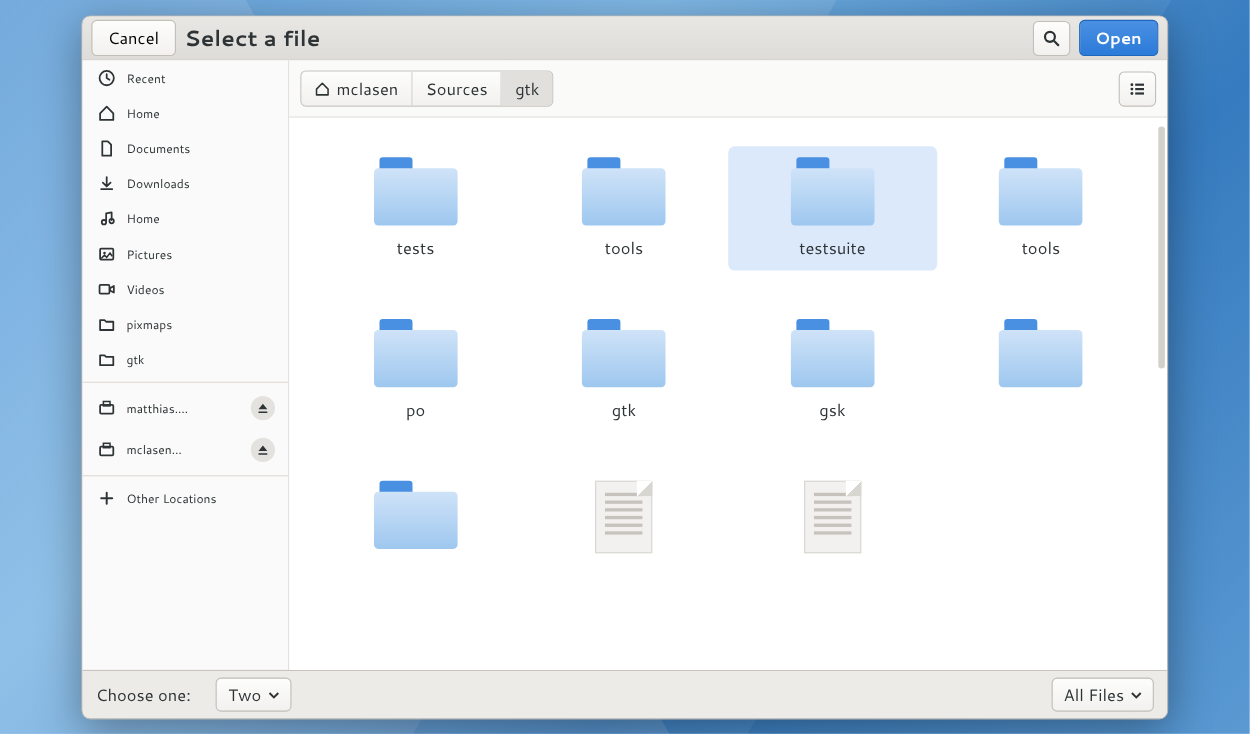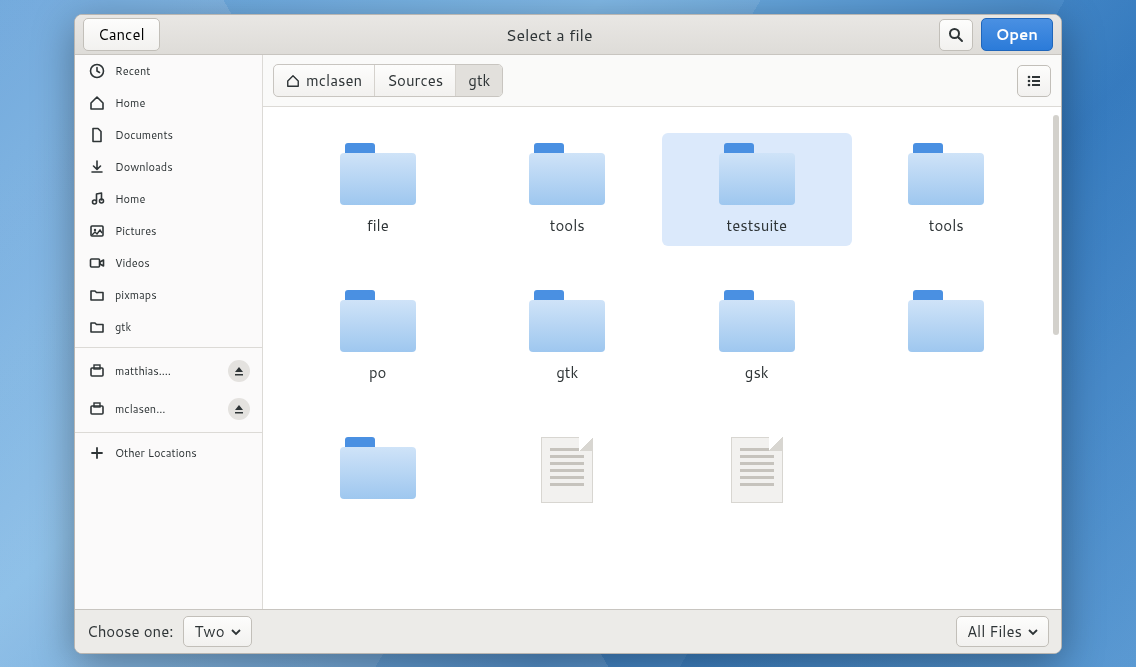--- a/index.html
+++ b/index.html
@@ -38,23 +38,22 @@
     height: 40px;
     background: linear-gradient(#e9e7e4,#dedcd8);
     border-bottom: 1px solid #c8c5c0;
     display: flex;
     align-items: center;
     padding: 16px 8px;
     gap: 8px;
   }
   .title-text {
     flex: 1;
-    text-align: center;
-    font-weight: 400;
-    font-size: 16px;
+    font-weight: 700;
+    font-size: 20px;
     color: #2e3436;
   }
   .btn {
     border: 1px solid #c2bfb9;
     background: linear-gradient(#fdfdfc,#f2f1ef);
     border-radius: 5px;
     padding: 5px 14px;
     font-size: 15px;
     cursor: pointer;
     font-family: inherit;
@@ -181,21 +180,21 @@
     background:linear-gradient(135deg,#fff 0 50%, #d8d6d1 50% 100%);
   }
   .file-line { height:3px; background:#c6c3bd; }
   .file-label { font-size:15px; text-align:center; }
   .actionbar {
     height:44px;
     border-top:1px solid #c8c5c0;
     background:#ecebe8;
     display:flex; align-items:center;
     padding: 0 12px;
-    gap:10px;
+    gap:23px;
     font-size:15px;
   }
   .combo {
     border:1px solid #c2bfb9;
     background:linear-gradient(#fdfdfc,#f2f1ef);
     border-radius:5px;
     padding:4px 10px;
     display:flex; align-items:center; gap:6px;
     cursor:pointer;
   }
@@ -354,21 +353,21 @@
         </div>
       </div>
 
       <div class="file-area">
         <div class="grid" id="file-grid">
             <div class="file-item">
               <div class="folder-icon">
                 <div class="folder-tab"></div>
                 <div class="folder-body"></div>
               </div>
-              <div class="file-label">file</div>
+              <div class="file-label">tests</div>
             </div>
             <div class="file-item">
               <div class="folder-icon">
                 <div class="folder-tab"></div>
                 <div class="folder-body"></div>
               </div>
               <div class="file-label">tools</div>
             </div>
             <div class="file-item selected">
               <div class="folder-icon">

